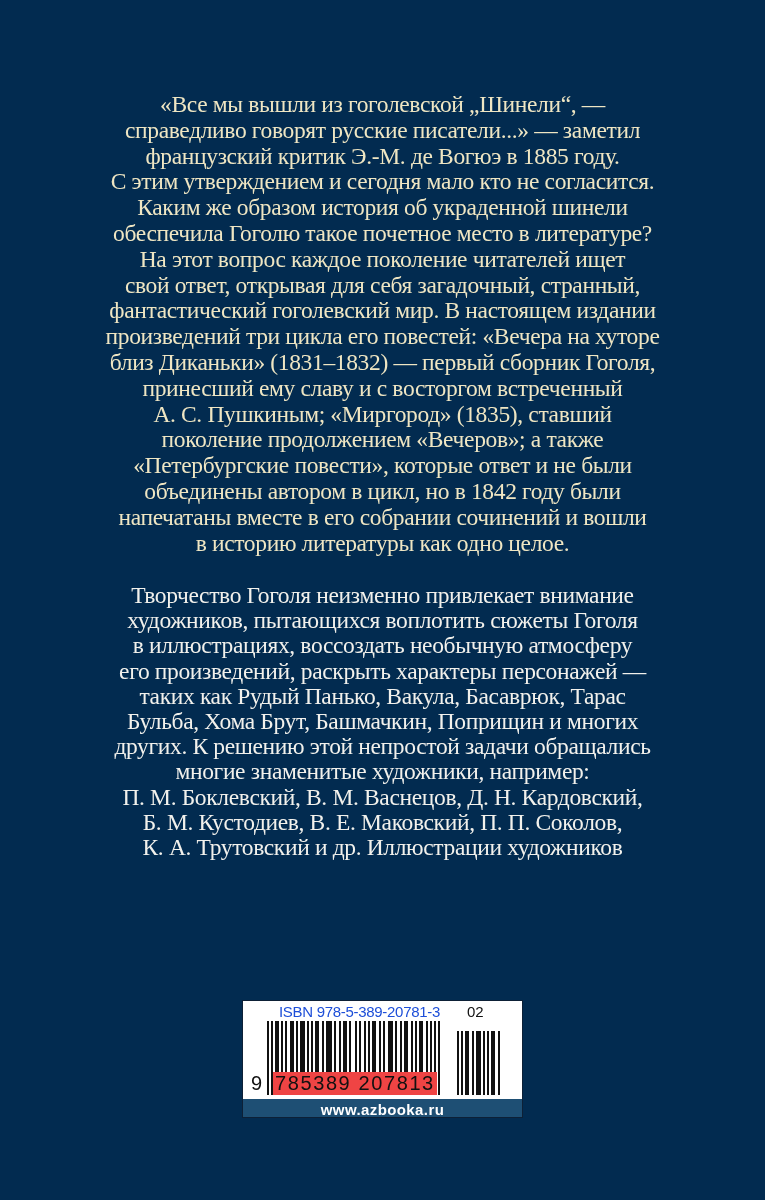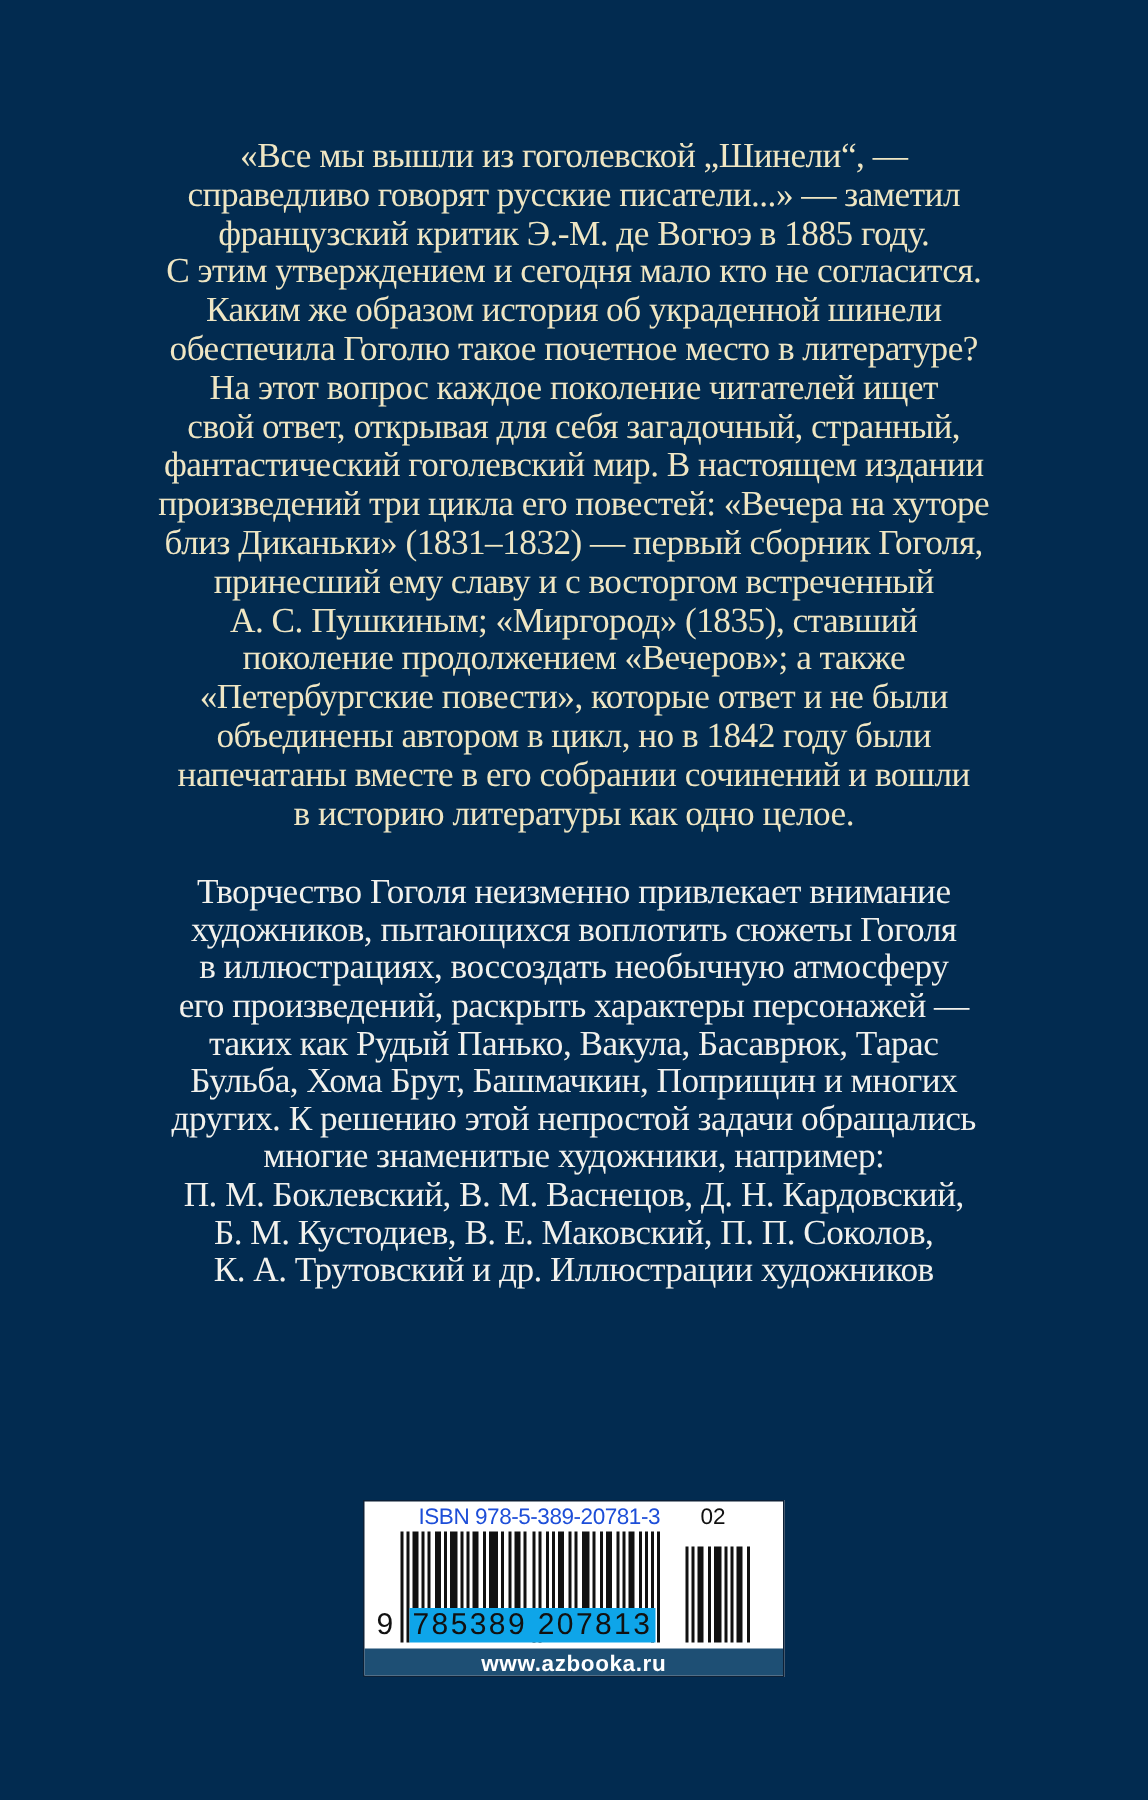--- a/index.html
+++ b/index.html
@@ -39,21 +39,21 @@
   #barcode-svg { position: absolute; left: 0; top: 0; }
   #first-digit {
     position: absolute; left: 8px; top: 71px;
     font-family: "Liberation Sans", "DejaVu Sans", sans-serif;
     font-size: 20px; color: #111;
   }
   #ean-digits {
     position: absolute; left: 30px; top: 71px;
     font-family: "Liberation Sans", "DejaVu Sans", sans-serif;
     font-size: 20px; letter-spacing: 1.6px; color: #111; white-space: nowrap;
-    background: #0ea5e9; padding: 0 2px;
+    background: #ef4444; padding: 0 2px;
   }
   #url-strip {
     position: absolute; left: 0; right: 0; bottom: 0; height: 18px;
     background: #1e4f74; color: #ffffff;
     font-family: "Liberation Sans", "DejaVu Sans", sans-serif;
     font-weight: bold; font-size: 15px; line-height: 22px; text-align: center;
     letter-spacing: 0.4px;
   }
 </style>
 </head>

